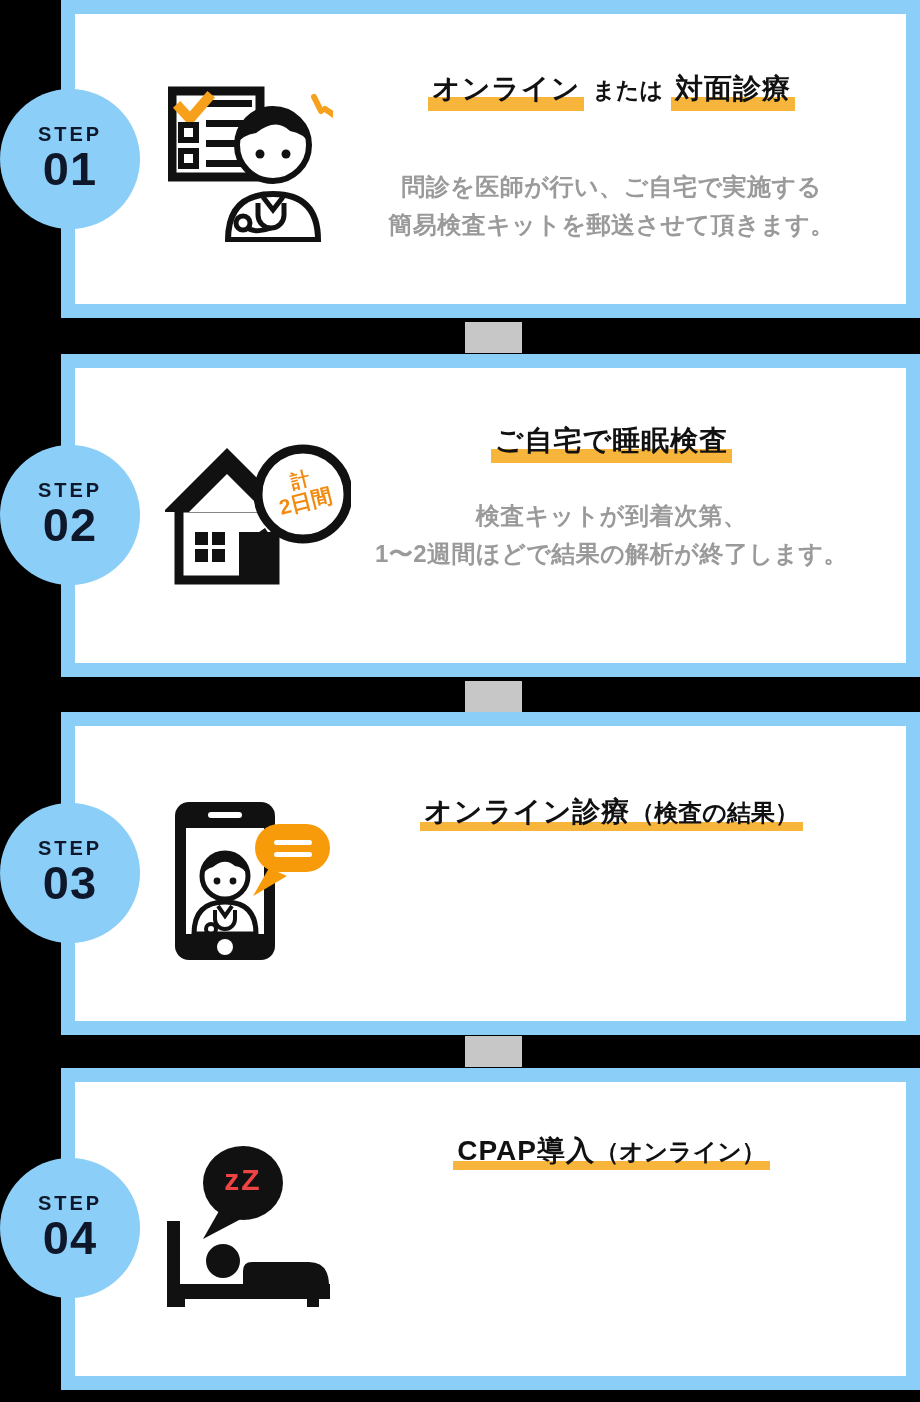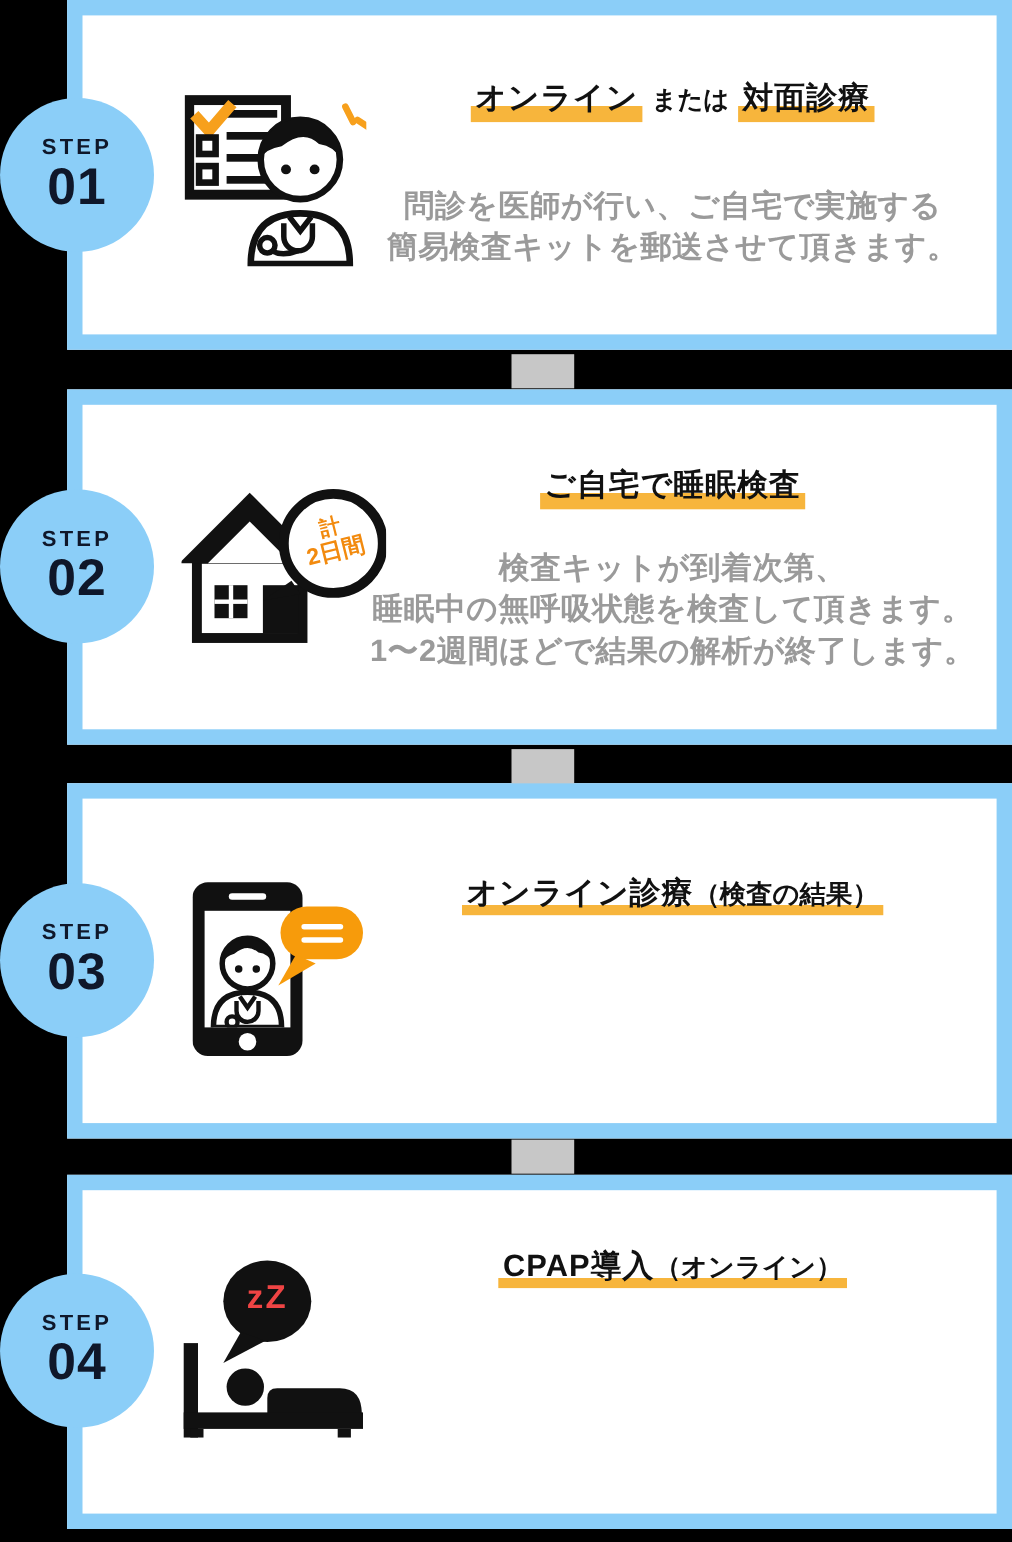--- a/index.html
+++ b/index.html
@@ -42,21 +42,21 @@
   .t-lg { font-size:28px; font-weight:800; letter-spacing:1px; line-height:1.18; }
   .t-sm { font-size:24px; font-weight:800; }
   .t-mid { font-size:23px; font-weight:800; margin:0 8px; }
   .hl { background:linear-gradient(to bottom, transparent 62%, #F7B53C 62%); padding:0 4px 7px; }
 
   .title1 { top:58px; }  .body1 { top:154px; }
   .title2 { top:56px; }  .body2 { top:129px; }
   .title3 { top:69px; }  .body3 { top:150px; }
   .title4 { top:52px; }  .body4 { top:122px; }
 
-  .body { color:#9A9A9A; font-size:28px; font-weight:600; line-height:38px; letter-spacing:0.5px; }
+  .body { color:#9A9A9A; font-size:24px; font-weight:600; line-height:38px; letter-spacing:0.5px; }
 
   .days-badge {
     position:absolute; left:186px; top:101px; width:84px; text-align:center;
     transform:rotate(-14deg); color:#F28A0E; font-weight:800; line-height:1.12; z-index:3;
   }
   .days-l1 { font-size:19px; } .days-l2 { font-size:21px; }
   .zz-badge {
     position:absolute; left:128px; top:83px; width:80px; text-align:center;
     color:#ef4444; font-weight:800; font-size:30px; letter-spacing:2px; line-height:1; z-index:3;
   }
@@ -115,21 +115,20 @@
     </div>
     <div class="days-badge">
       <div class="days-l1">計</div>
       <div class="days-l2">2日間</div>
     </div>
     <div class="title title2">
       <span class="hl t-lg">ご自宅で睡眠検査</span>
     </div>
     <div class="body body2">
       <div>検査キットが到着次第、</div>
-      <div>睡眠中の無呼吸状態を検査して頂きます。</div>
       <div>1〜2週間ほどで結果の解析が終了します。</div>
     </div>
   </div>
 
   <div class="card card3">
     <div class="icon-wrap iw3">
       <svg viewBox="0 0 155 164" xmlns="http://www.w3.org/2000/svg">
         <defs>
             <clipPath id="scr3">
               <rect x="11" y="30" width="78" height="106"></rect>

